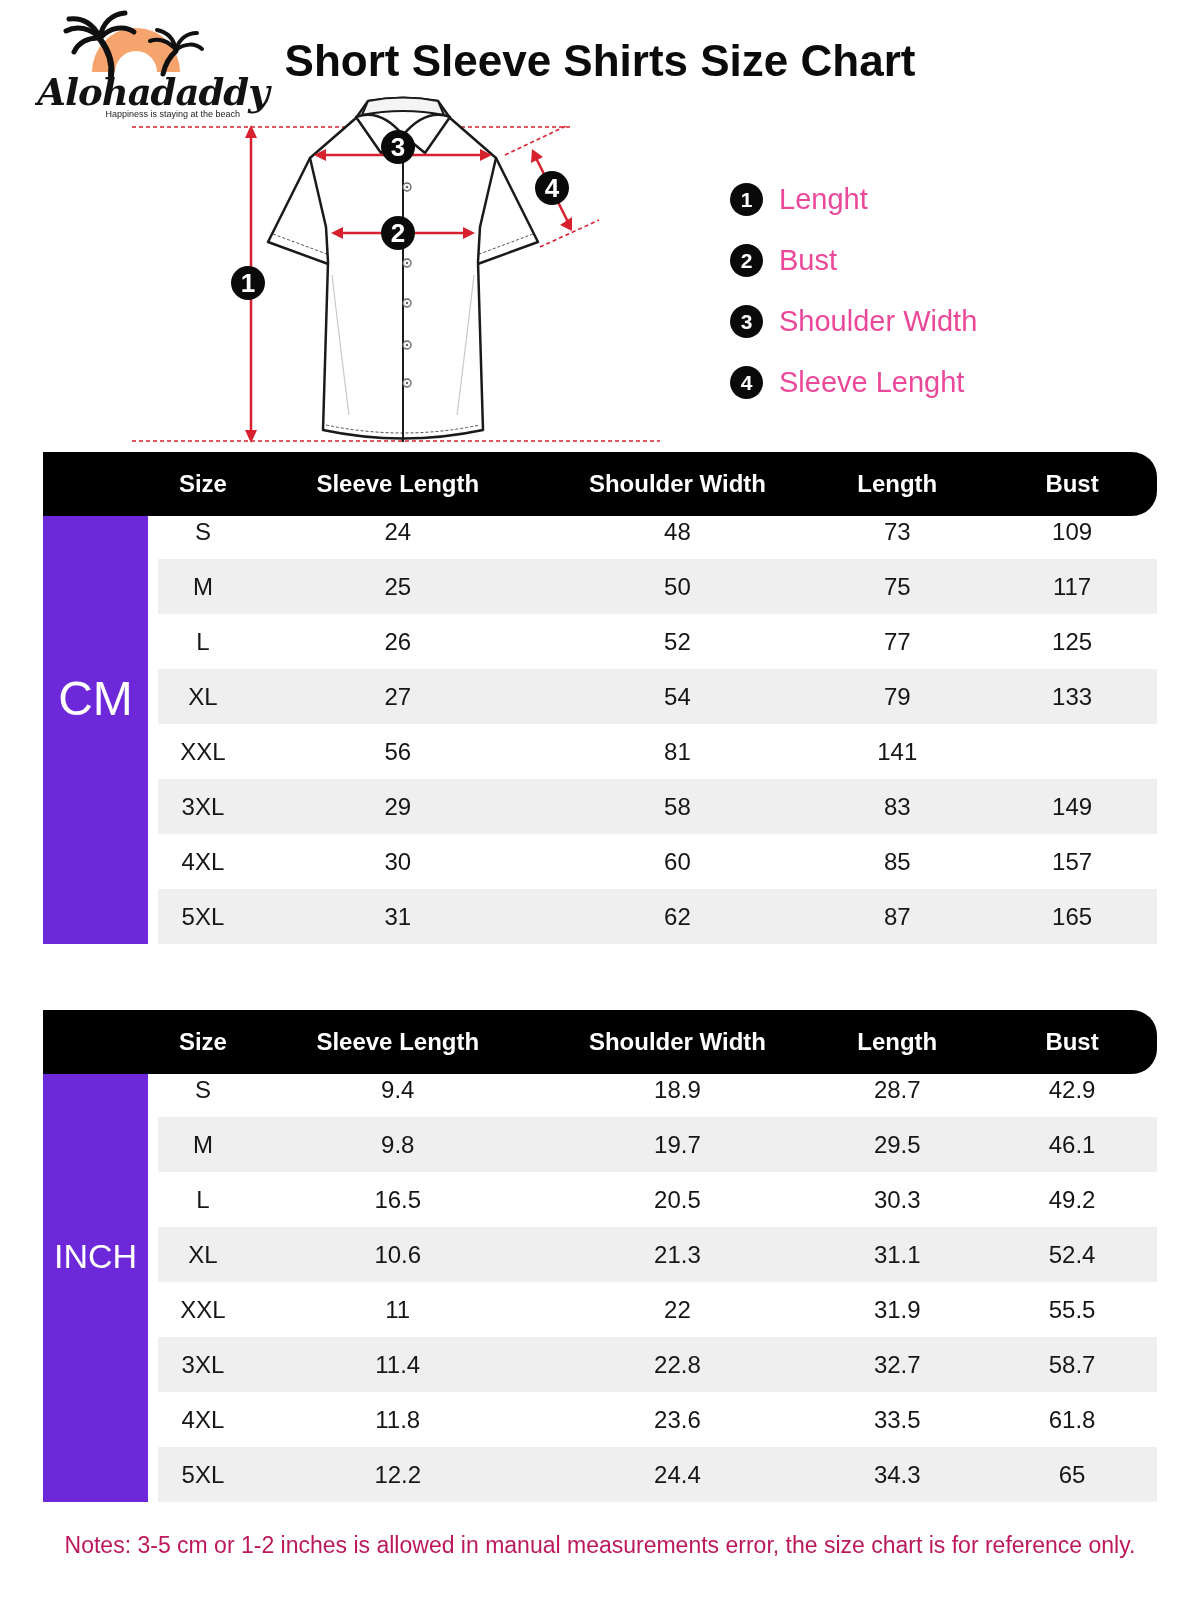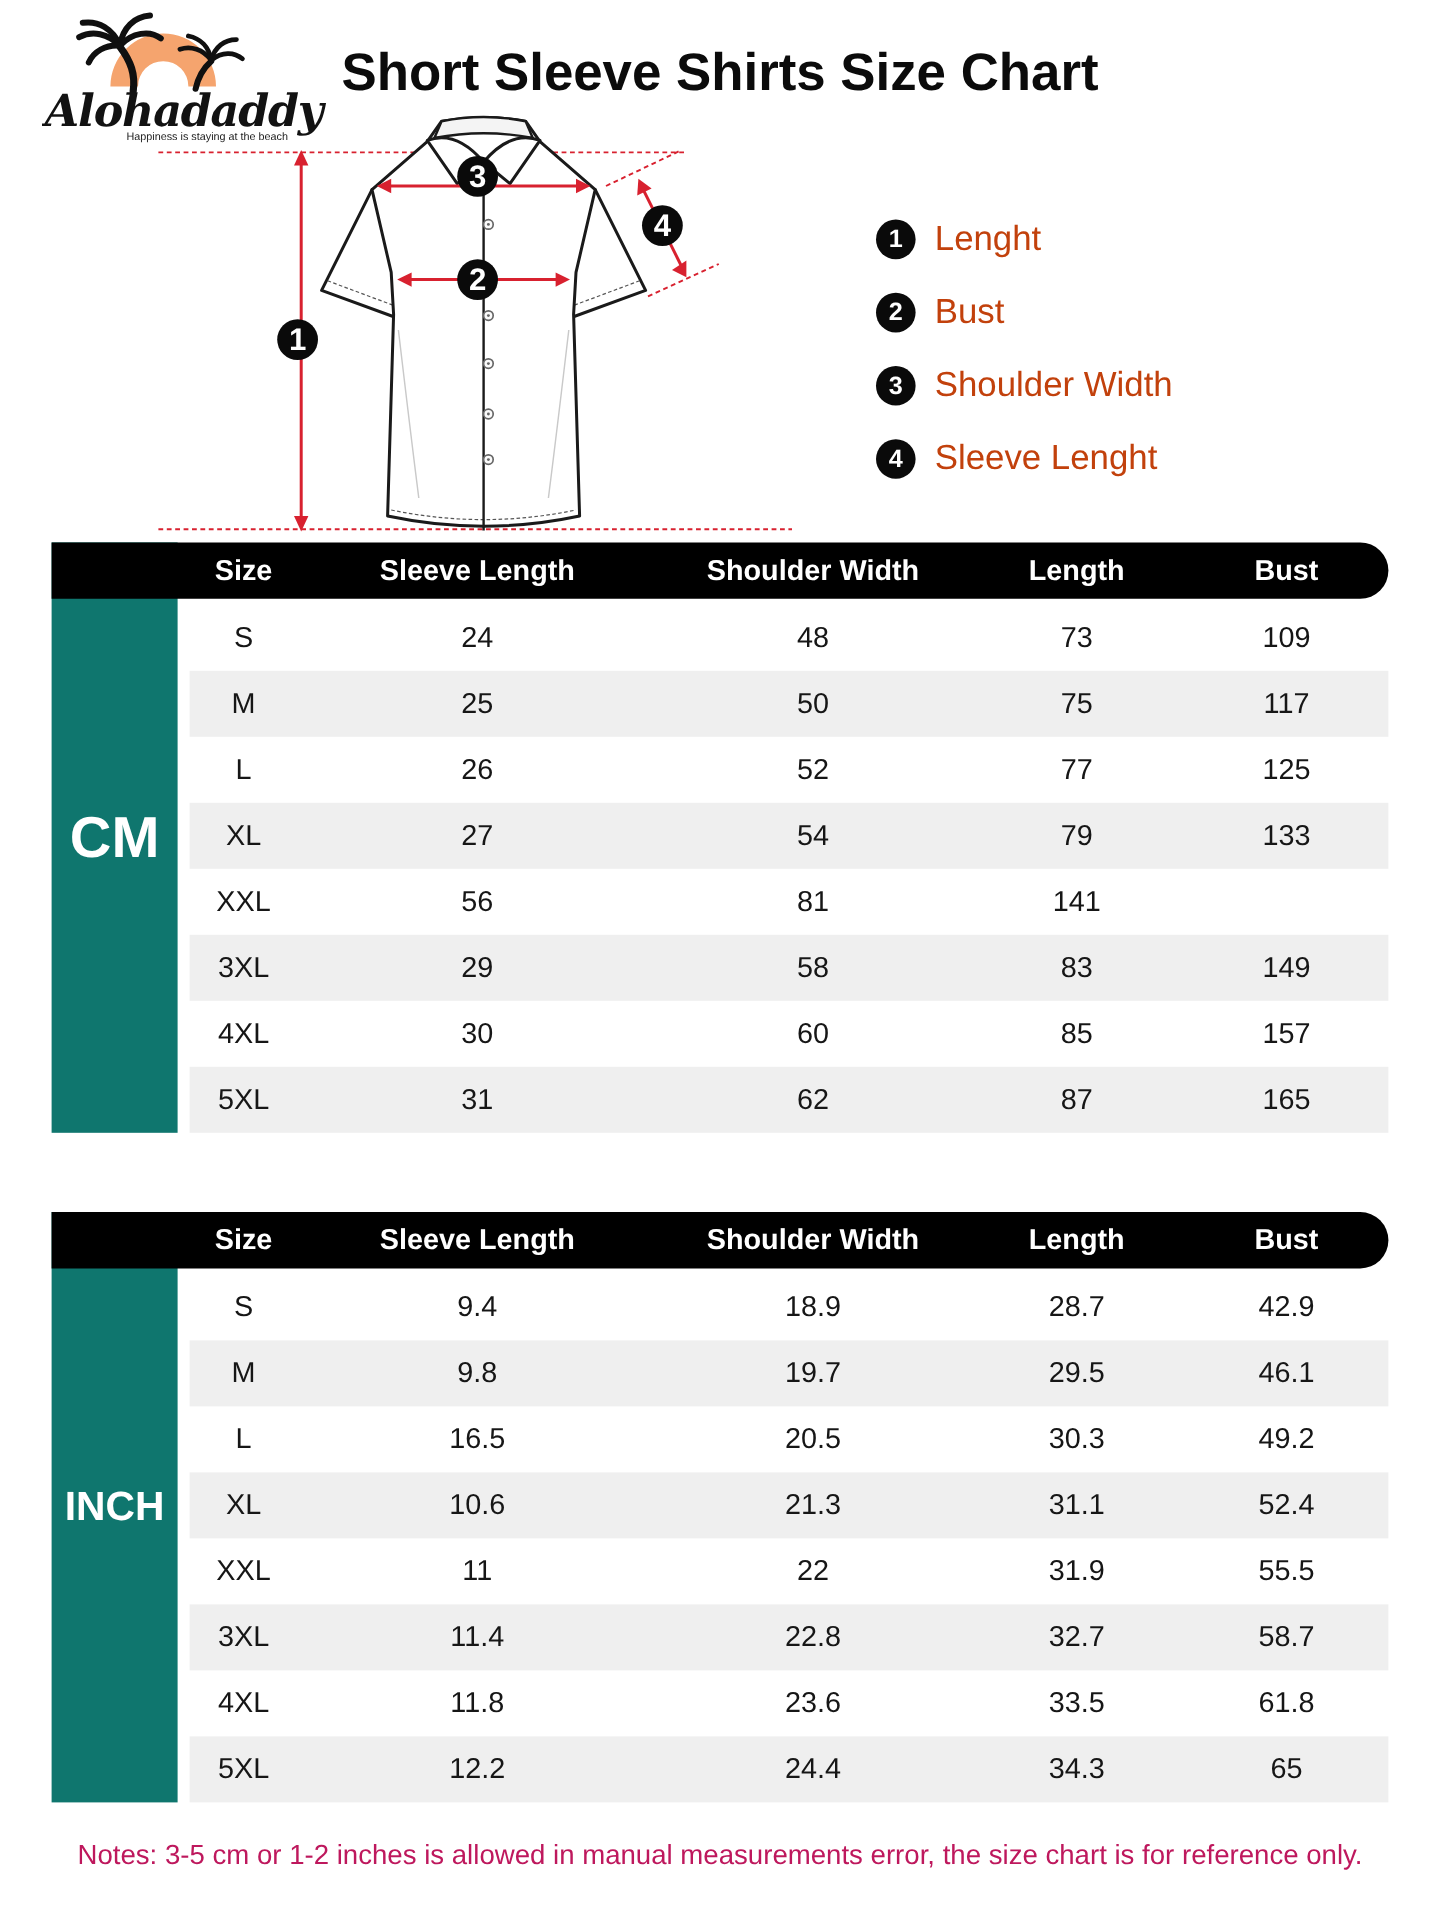--- a/index.html
+++ b/index.html
@@ -16,34 +16,34 @@
   }
   
   .shirt-svg{position:absolute;left:128px;top:95px;}
   .legend{position:absolute;left:730px;top:183px;display:flex;flex-direction:column;gap:28px;}
   .legend-item{display:flex;align-items:center;gap:16px;height:33px;}
   .badge{
     width:33px;height:33px;border-radius:50%;background:#0a0a0a;color:#fff;
     display:flex;align-items:center;justify-content:center;
     font-size:21px;font-weight:bold;flex:0 0 auto;
   }
-  .legend-label{font-size:29px;color:#c2410c;white-space:nowrap;}
+  .legend-label{font-size:29px;color:#ec4899;white-space:nowrap;}
   
   .size-table{position:absolute;left:43px;width:1114px;height:492px;}
   .size-table.cm{top:452px;}
   .size-table.inch{top:1010px;}
   .unit-band{
-    position:absolute;left:0;top:0;bottom:0;width:105px;background:#0f766e;
+    position:absolute;left:0;top:0;bottom:0;width:105px;background:#6d28d9;
     display:flex;align-items:center;justify-content:center;
-    color:#fff;font-weight:bold;
+    color:#fff;font-weight:normal;
   }
   .cm .unit-band{font-size:48px;}
   .inch .unit-band{font-size:34px;}
   .t-head{
-    position:absolute;left:0;right:0;top:0;height:47px;background:#000;
+    position:absolute;left:0;right:0;top:0;height:64px;background:#000;
     border-radius:0 25px 25px 0;
   }
   .t-head .hrow{
     position:absolute;left:115px;right:0;top:0;bottom:0;
     display:grid;grid-template-columns:9% 30% 26% 18% 17%;align-items:center;
   }
   .hcell{color:#fff;font-weight:bold;font-size:24px;text-align:center;}
   .trows{position:absolute;left:115px;right:0;top:52px;}
   .trow{display:grid;grid-template-columns:9% 30% 26% 18% 17%;height:55px;align-items:center;}
   .trows .trow:nth-child(even){background:#efefef;}

